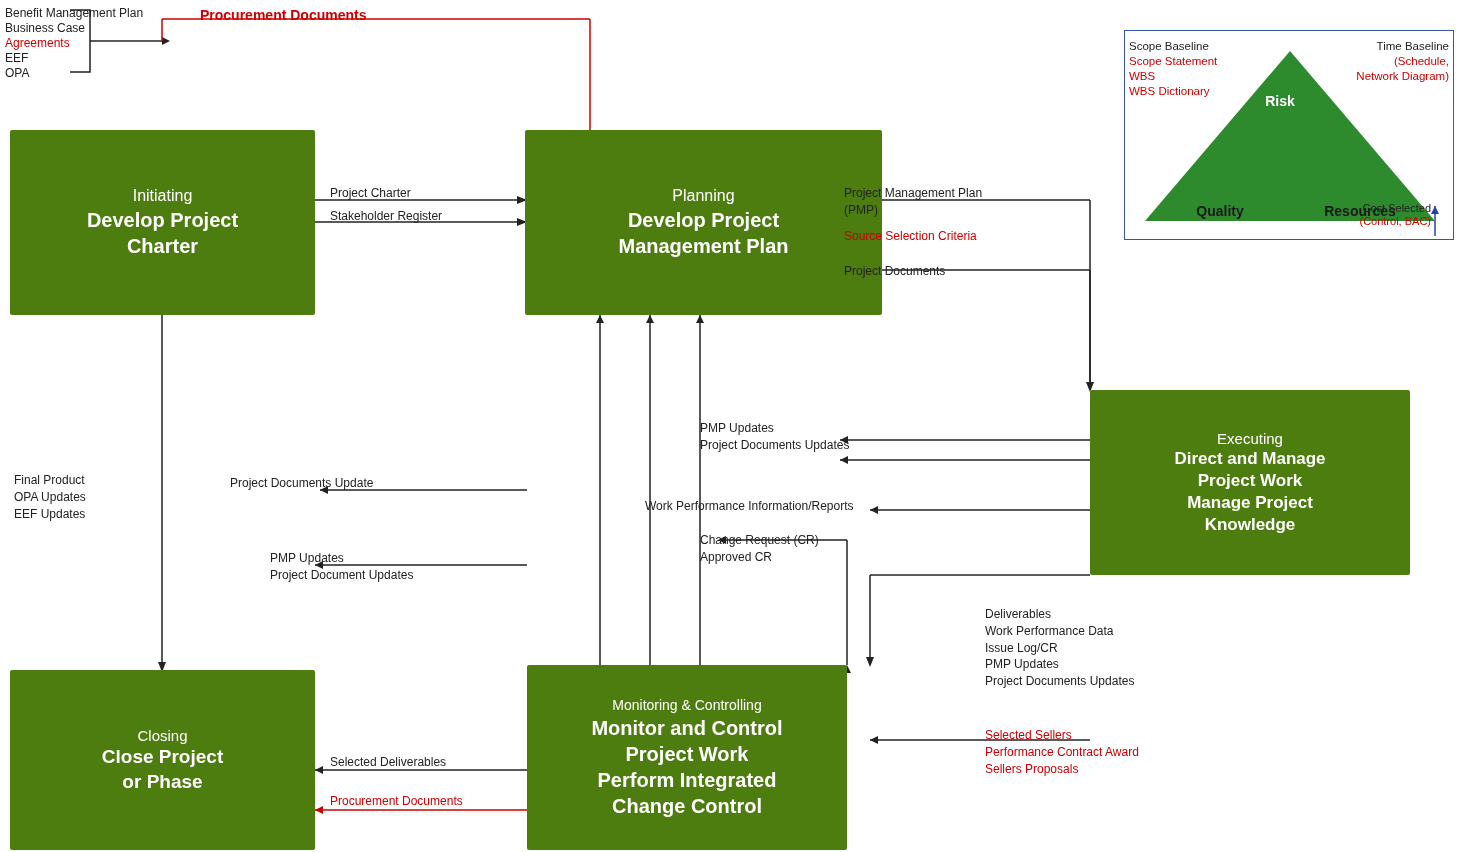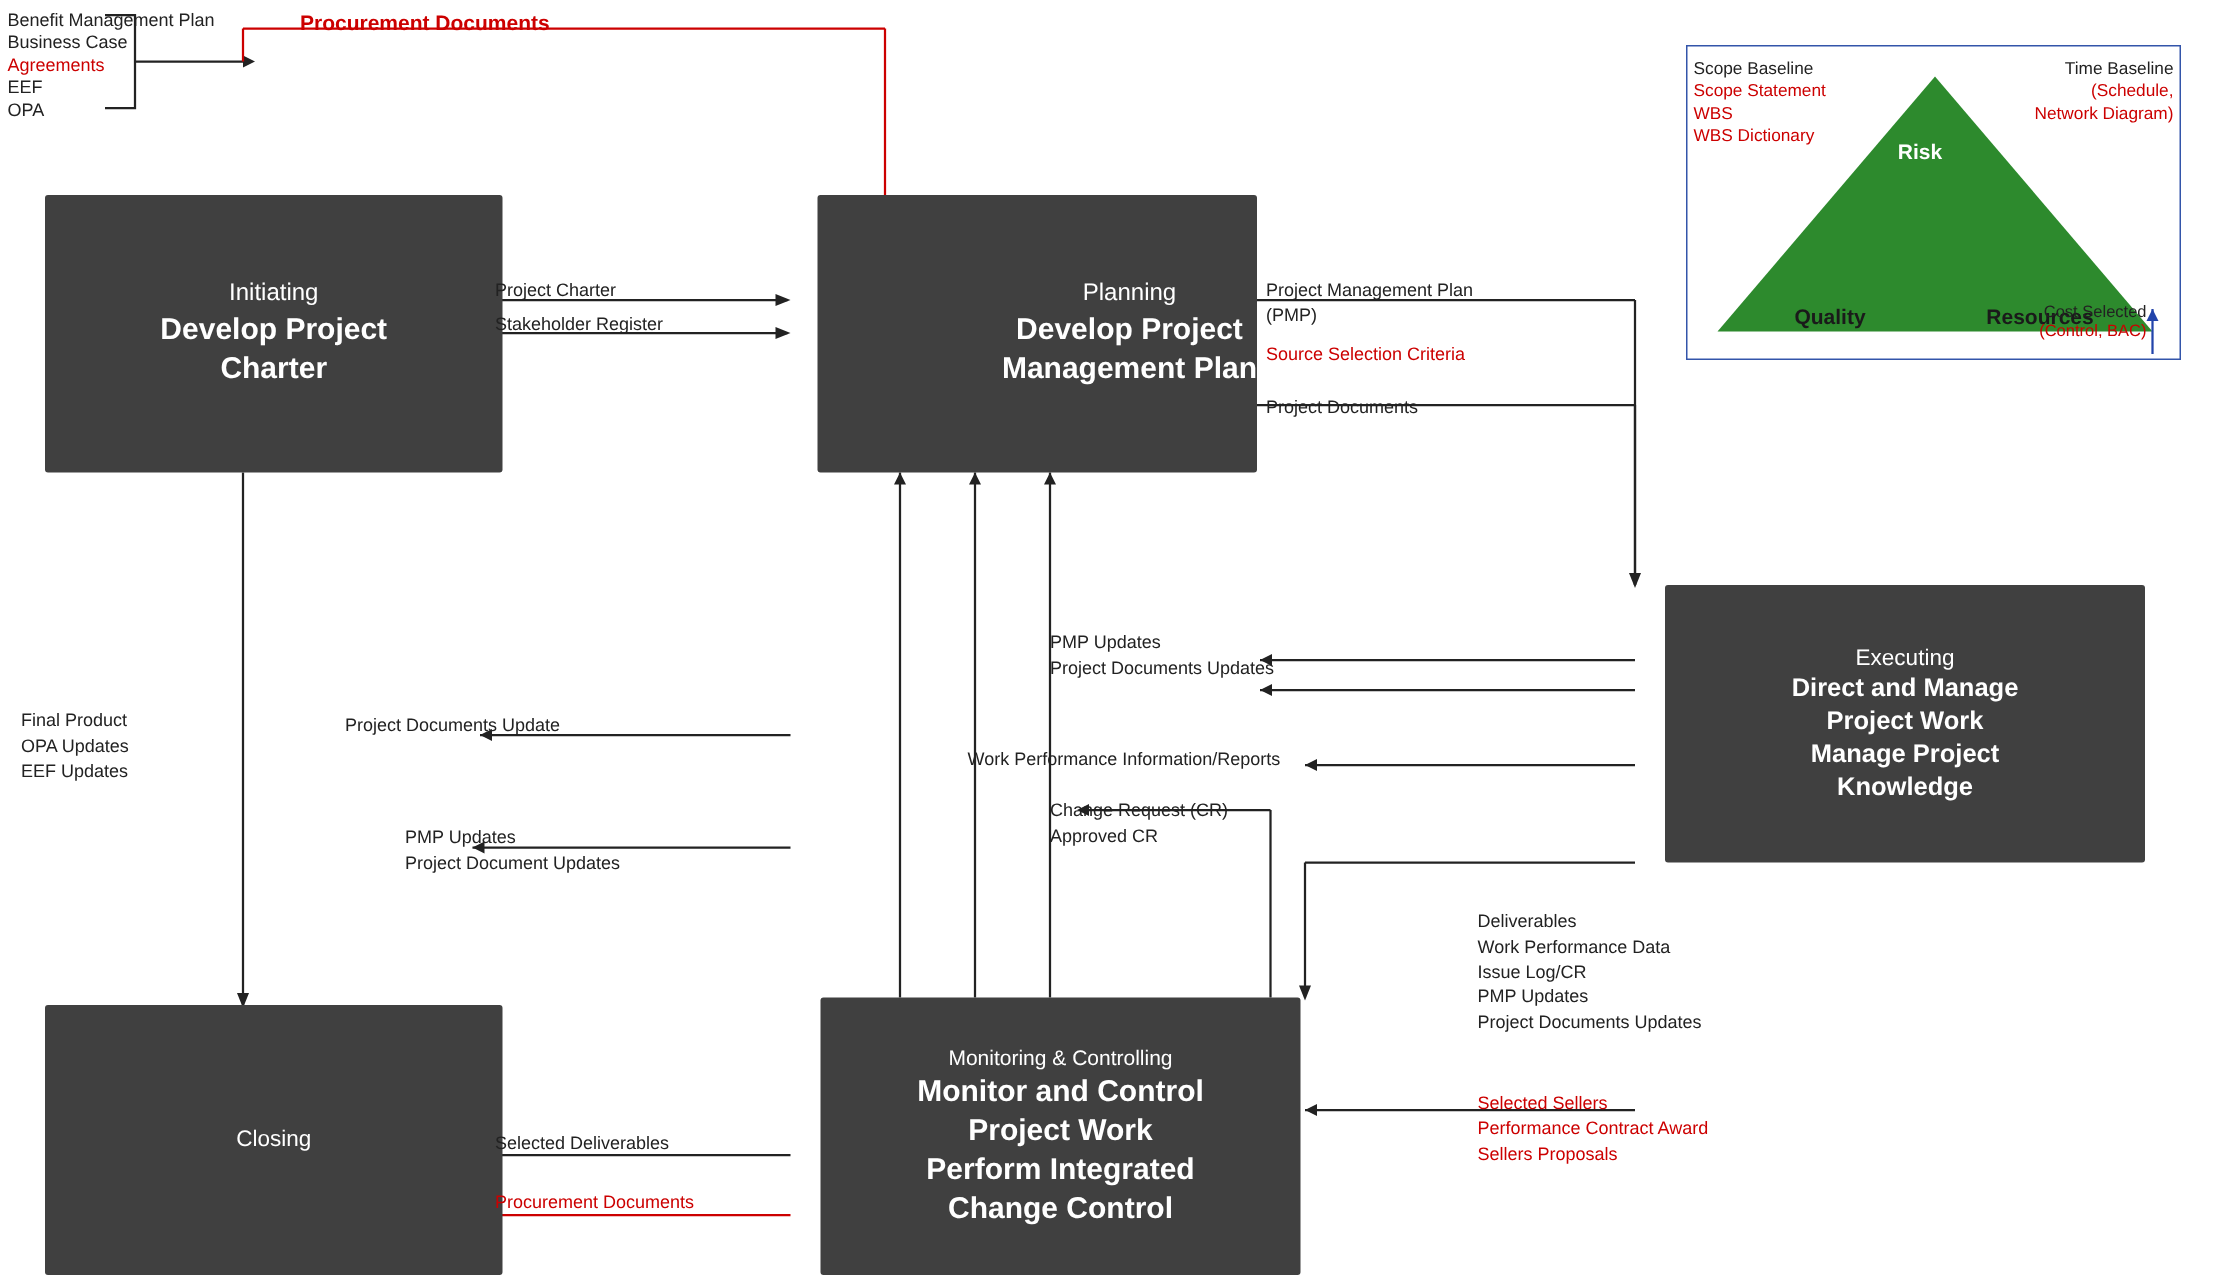--- a/index.html
+++ b/index.html
@@ -12,31 +12,30 @@
       position: relative;
       overflow: hidden;
     }
     .diagram {
       position: relative;
       width: 1484px;
       height: 852px;
     }
     .box {
       position: absolute;
-      background: #404040;
+      background: #4d7c0f;
       color: white;
       display: flex;
       align-items: center;
       justify-content: center;
       text-align: center;
       font-size: 18px;
       font-weight: bold;
       line-height: 1.3;
       border-radius: 2px;
-      margin-left: 20px;
     }
     .label {
       position: absolute;
       font-size: 12px;
       color: #222;
       line-height: 1.4;
     }
     .label.red {
       color: #cc0000;
     }
@@ -151,21 +150,21 @@
 
   <div class="label red" style="left:200px;top:6px;font-size:14px;font-weight:bold;">Procurement Documents</div>
 
   <div class="box" style="left:10px;top:130px;width:305px;height:185px;">
     <div>
       <div style="font-size:16px;font-weight:normal;">Initiating</div>
       <div style="font-size:20px;font-weight:bold;">Develop Project<br>Charter</div>
     </div>
   </div>
 
-  <div class="box" style="left:525px;top:130px;width:293px;height:185px;justify-content:flex-end;">
+  <div class="box" style="left:525px;top:130px;width:357px;height:185px;">
     <div>
       <div style="font-size:16px;font-weight:normal;">Planning</div>
       <div style="font-size:20px;font-weight:bold;">Develop Project<br>Management Plan</div>
     </div>
   </div>
 
   <div class="box" style="left:1090px;top:390px;width:320px;height:185px;">
     <div>
       <div style="font-size:15px;font-weight:normal;">Executing</div>
       <div style="font-size:17px;font-weight:bold;">Direct and Manage<br>Project Work<br>Manage Project<br>Knowledge</div>
@@ -175,20 +174,21 @@
   <div class="box" style="left:527px;top:665px;width:320px;height:185px;">
     <div>
       <div style="font-size:14px;font-weight:normal;">Monitoring &amp; Controlling</div>
       <div style="font-size:20px;font-weight:bold;">Monitor and Control<br>Project Work<br>Perform Integrated<br>Change Control</div>
     </div>
   </div>
 
   <div class="box" style="left:10px;top:670px;width:305px;height:180px;">
     <div>
       <div style="font-size:15px;font-weight:normal;">Closing</div>
+      <div style="font-size:19px;font-weight:bold;">Close Project<br>or Phase</div>
     </div>
   </div>
 
   <div class="label" style="left:330px;top:185px;">Project Charter</div>
 
   <div class="label" style="left:330px;top:208px;">Stakeholder Register</div>
 
   <div class="label" style="left:844px;top:185px;">Project Management Plan<br>(PMP)</div>
 
   <div class="label red" style="left:844px;top:228px;">Source Selection Criteria</div>

